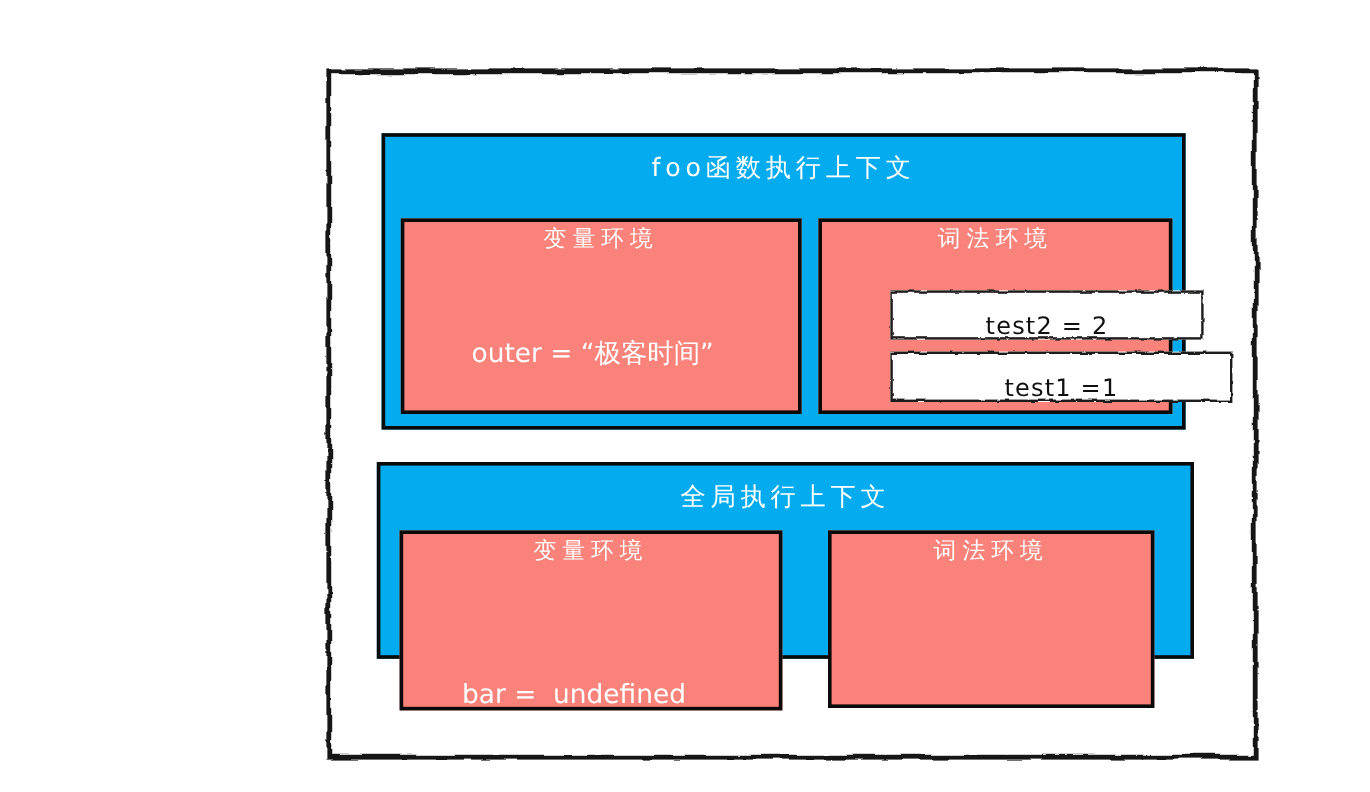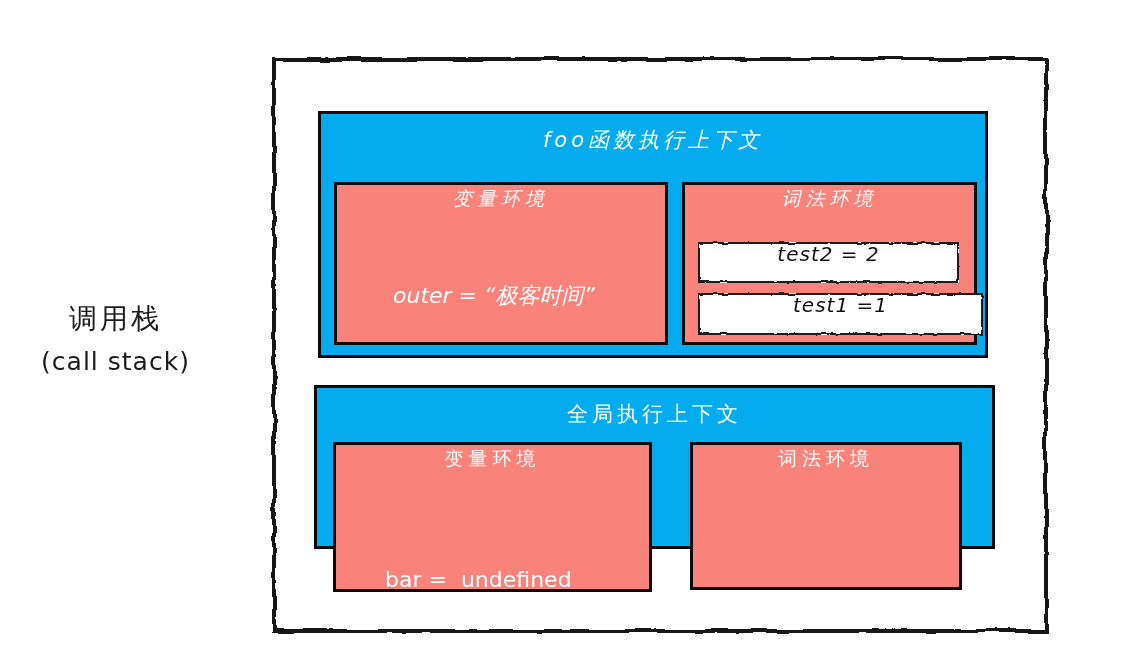--- a/index.html
+++ b/index.html
@@ -45,21 +45,21 @@
     border: 2px solid #1d1d1d;
     filter: url(#rough-sm);
   }
 
   
   .ctx {
     position: absolute;
     background: #04acef;
     border: 3px solid #0a0a0a;
   }
-  .ctx-foo    { left: 318px; top: 111px; width: 670px; height: 247px; font-style: italic; }
+  .ctx-foo    { left: 318px; top: 111px; width: 670px; height: 247px; }
   .ctx-global { left: 314px; top: 385px; width: 681px; height: 164px; }
   .ctx-title {
     position: absolute;
     left: 0; right: 0;
     top: 12px;
     text-align: center;
     color: #ffffff;
     font-size: 21px;
     letter-spacing: 4px;
   }
@@ -89,24 +89,25 @@
   }
   .env-foo-var .env-lines    { margin-top: 6px;  padding-left: 56px; }
   .env-global-var .env-lines { margin-top: 28px; padding-left: 49px; line-height: 32px; }
 
   
   .entry {
     position: absolute;
     background: #ffffff;
     color: #101010;
     display: flex;
-    align-items: flex-start;
+    align-items: flex-end;
     justify-content: center;
     font-size: 20px;
     letter-spacing: 1px;
+    margin-left: 44px;
   }
   .entry-1 { left: 13px; top: 57px;  width: 261px; height: 41px; }
   .entry-2 { left: 13px; top: 108px; width: 285px; height: 42px; }
 
   .svg-defs { position: absolute; width: 0; height: 0; }
 </style>
 </head>
 <body>
 
 <div class="canvas">
@@ -117,24 +118,20 @@
         <feTurbulence type="fractalNoise" baseFrequency="0.02 0.045" numOctaves="4" seed="3" result="n"></feTurbulence>
         <feDisplacementMap in="SourceGraphic" in2="n" scale="6" xChannelSelector="R" yChannelSelector="G"></feDisplacementMap>
       </filter>
       <filter id="rough-sm" x="-15%" y="-15%" width="130%" height="130%">
         <feTurbulence type="fractalNoise" baseFrequency="0.09" numOctaves="3" seed="5" result="n"></feTurbulence>
         <feDisplacementMap in="SourceGraphic" in2="n" scale="3" xChannelSelector="R" yChannelSelector="G"></feDisplacementMap>
       </filter>
     </defs>
   </svg>
 
-  <div class="side-label">
-    <div class="zh">调用栈</div>
-    <div class="en">(call stack)</div>
-  </div>
 
   <div class="frame">
     <div class="sketch-border-lg"></div>
   </div>
 
   <div class="ctx ctx-foo">
     <div class="ctx-title">foo函数执行上下文</div>
 
     <div class="env env-foo-var">
       <div class="env-title">变量环境</div>

